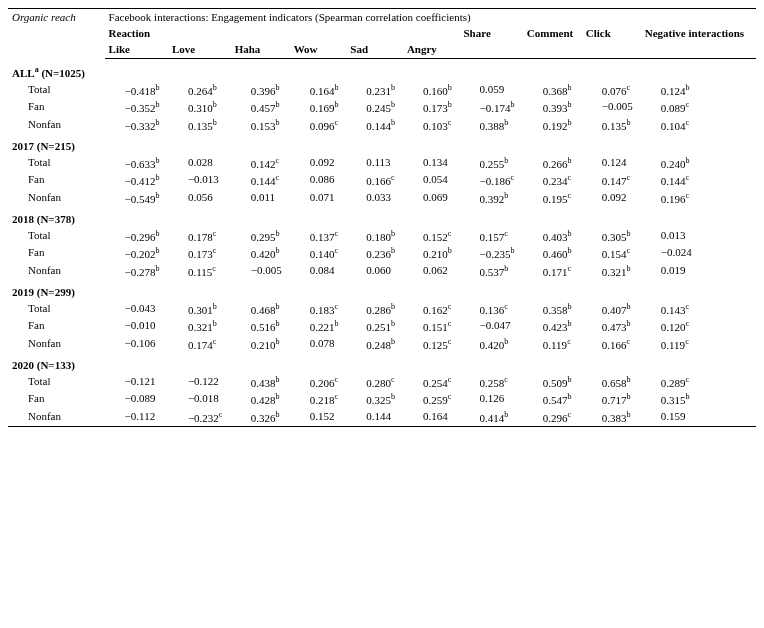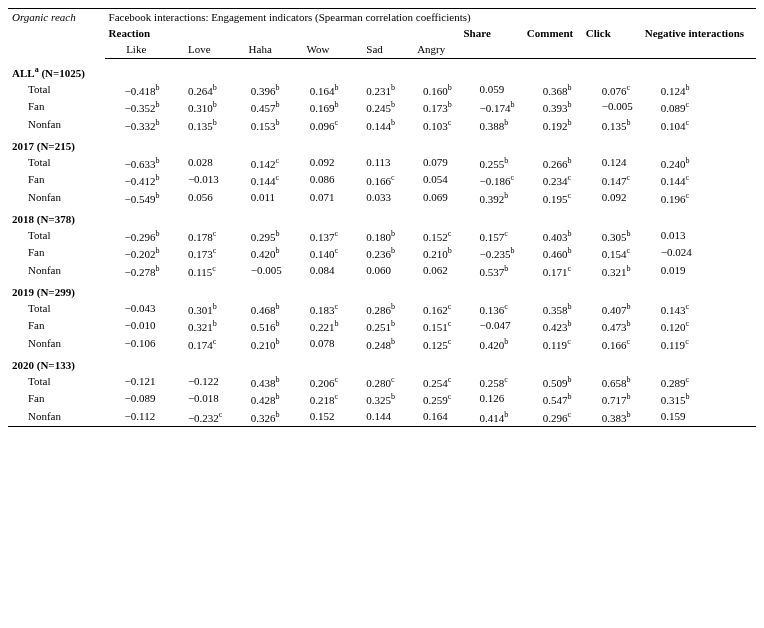--- a/index.html
+++ b/index.html
@@ -21,24 +21,23 @@
       white-space: nowrap;
     }
     .header-row th {
       font-weight: normal;
       border-top: 1.5px solid #000;
     }
     .subheader-row th {
       font-weight: bold;
     }
     .subheader-row2 th {
-      font-weight: normal;
+      font-weight: bold;
       border-bottom: 1px solid #000;
       padding-bottom: 3px;
-      text-align: center;
     }
     .section-label td {
       font-weight: bold;
       padding-top: 6px;
       padding-bottom: 2px;
       margin-top: 36px;
     }
     .data-row td {
       padding-left: 20px;
     }
@@ -135,21 +134,21 @@
       <tr class="section-label">
         <td colspan="11">2017 (N=215)</td>
       </tr>
       <tr class="data-row">
         <td>Total</td>
         <td>−0.633<sup>b</sup></td>
         <td>0.028</td>
         <td>0.142<sup>c</sup></td>
         <td>0.092</td>
         <td>0.113</td>
-        <td>0.079</td>
+        <td>0.134</td>
         <td>0.255<sup>b</sup></td>
         <td>0.266<sup>b</sup></td>
         <td>0.124</td>
         <td>0.240<sup>b</sup></td>
       </tr>
       <tr class="data-row">
         <td>Fan</td>
         <td>−0.412<sup>b</sup></td>
         <td>−0.013</td>
         <td>0.144<sup>c</sup></td>

